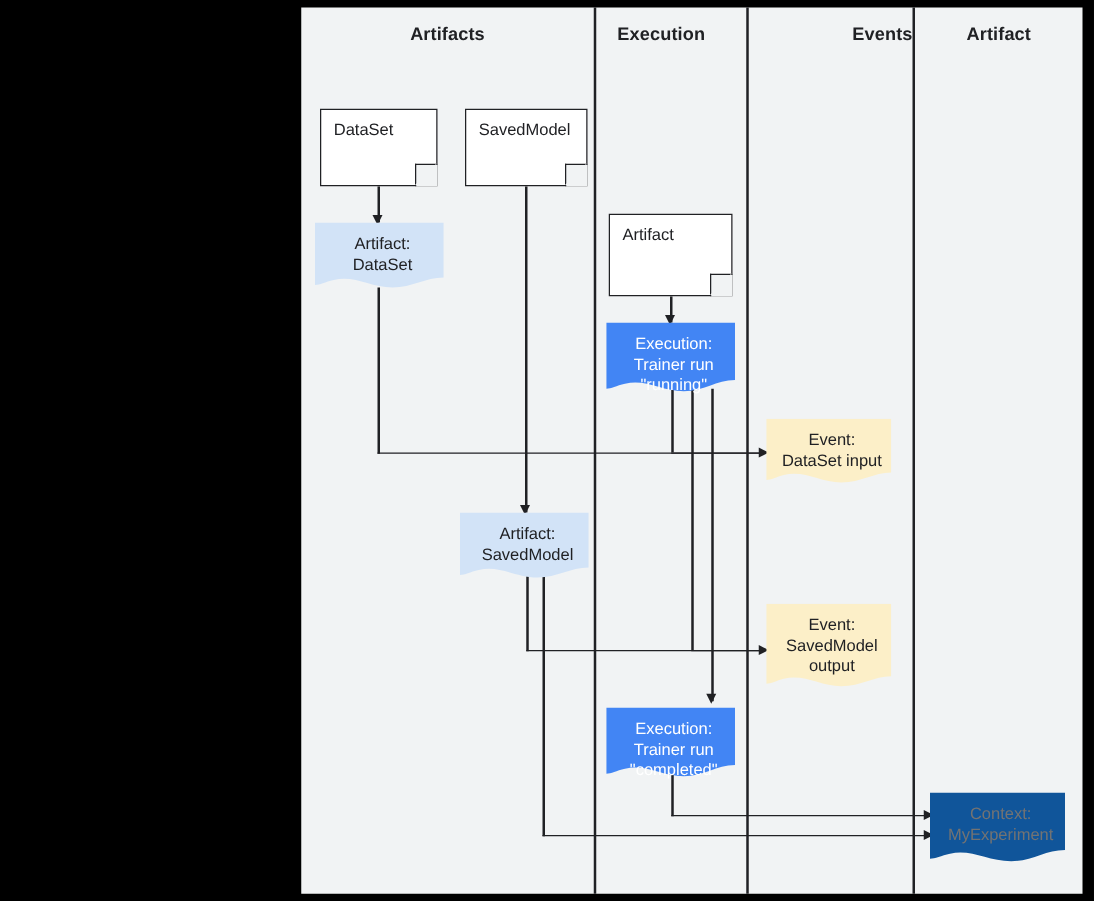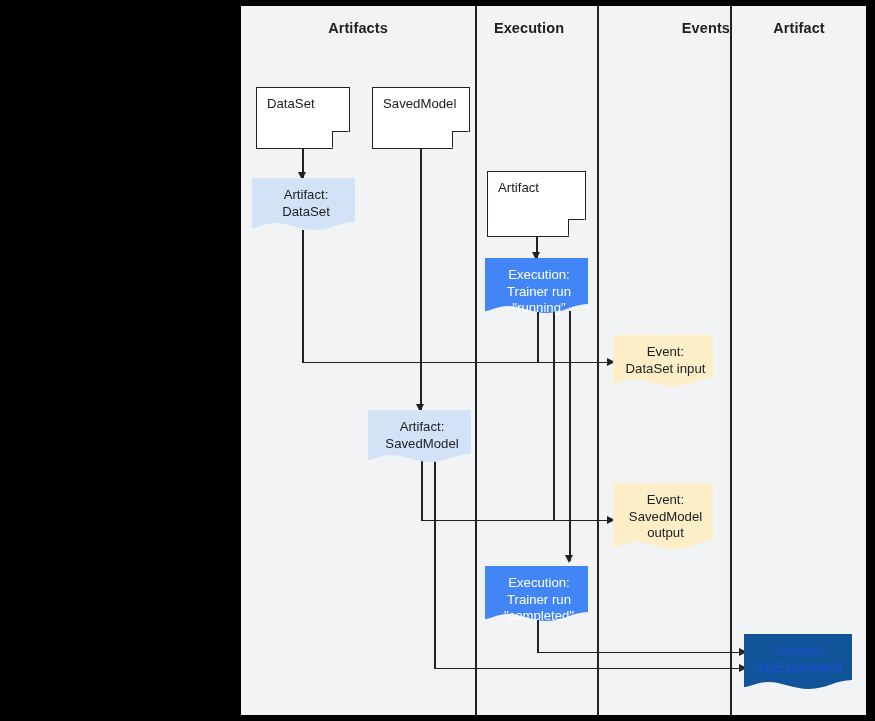--- a/index.html
+++ b/index.html
@@ -144,18 +144,18 @@
       </svg>
       <span class="lbl">Event:
 SavedModel
 output</span>
     </div>
 
     <div class="node wavy" style="left:503px;top:628px;width:108px;height:58px;">
       <svg width="108" height="58" viewBox="0 0 108 58" preserveAspectRatio="none">
         <path d="M0,0 H108 V46 C92,46 82,55 65,55 C46,55 33,45 16,49 C9,50.5 4,53 0,53 Z" fill="#10559a"></path>
       </svg>
-      <span class="lbl" style="color:#1d4ed8;">Context:
+      <span class="lbl" style="color:#737373;">Context:
 MyExperiment</span>
     </div>
 
   </div>
 </div>
 
 </body></html>

